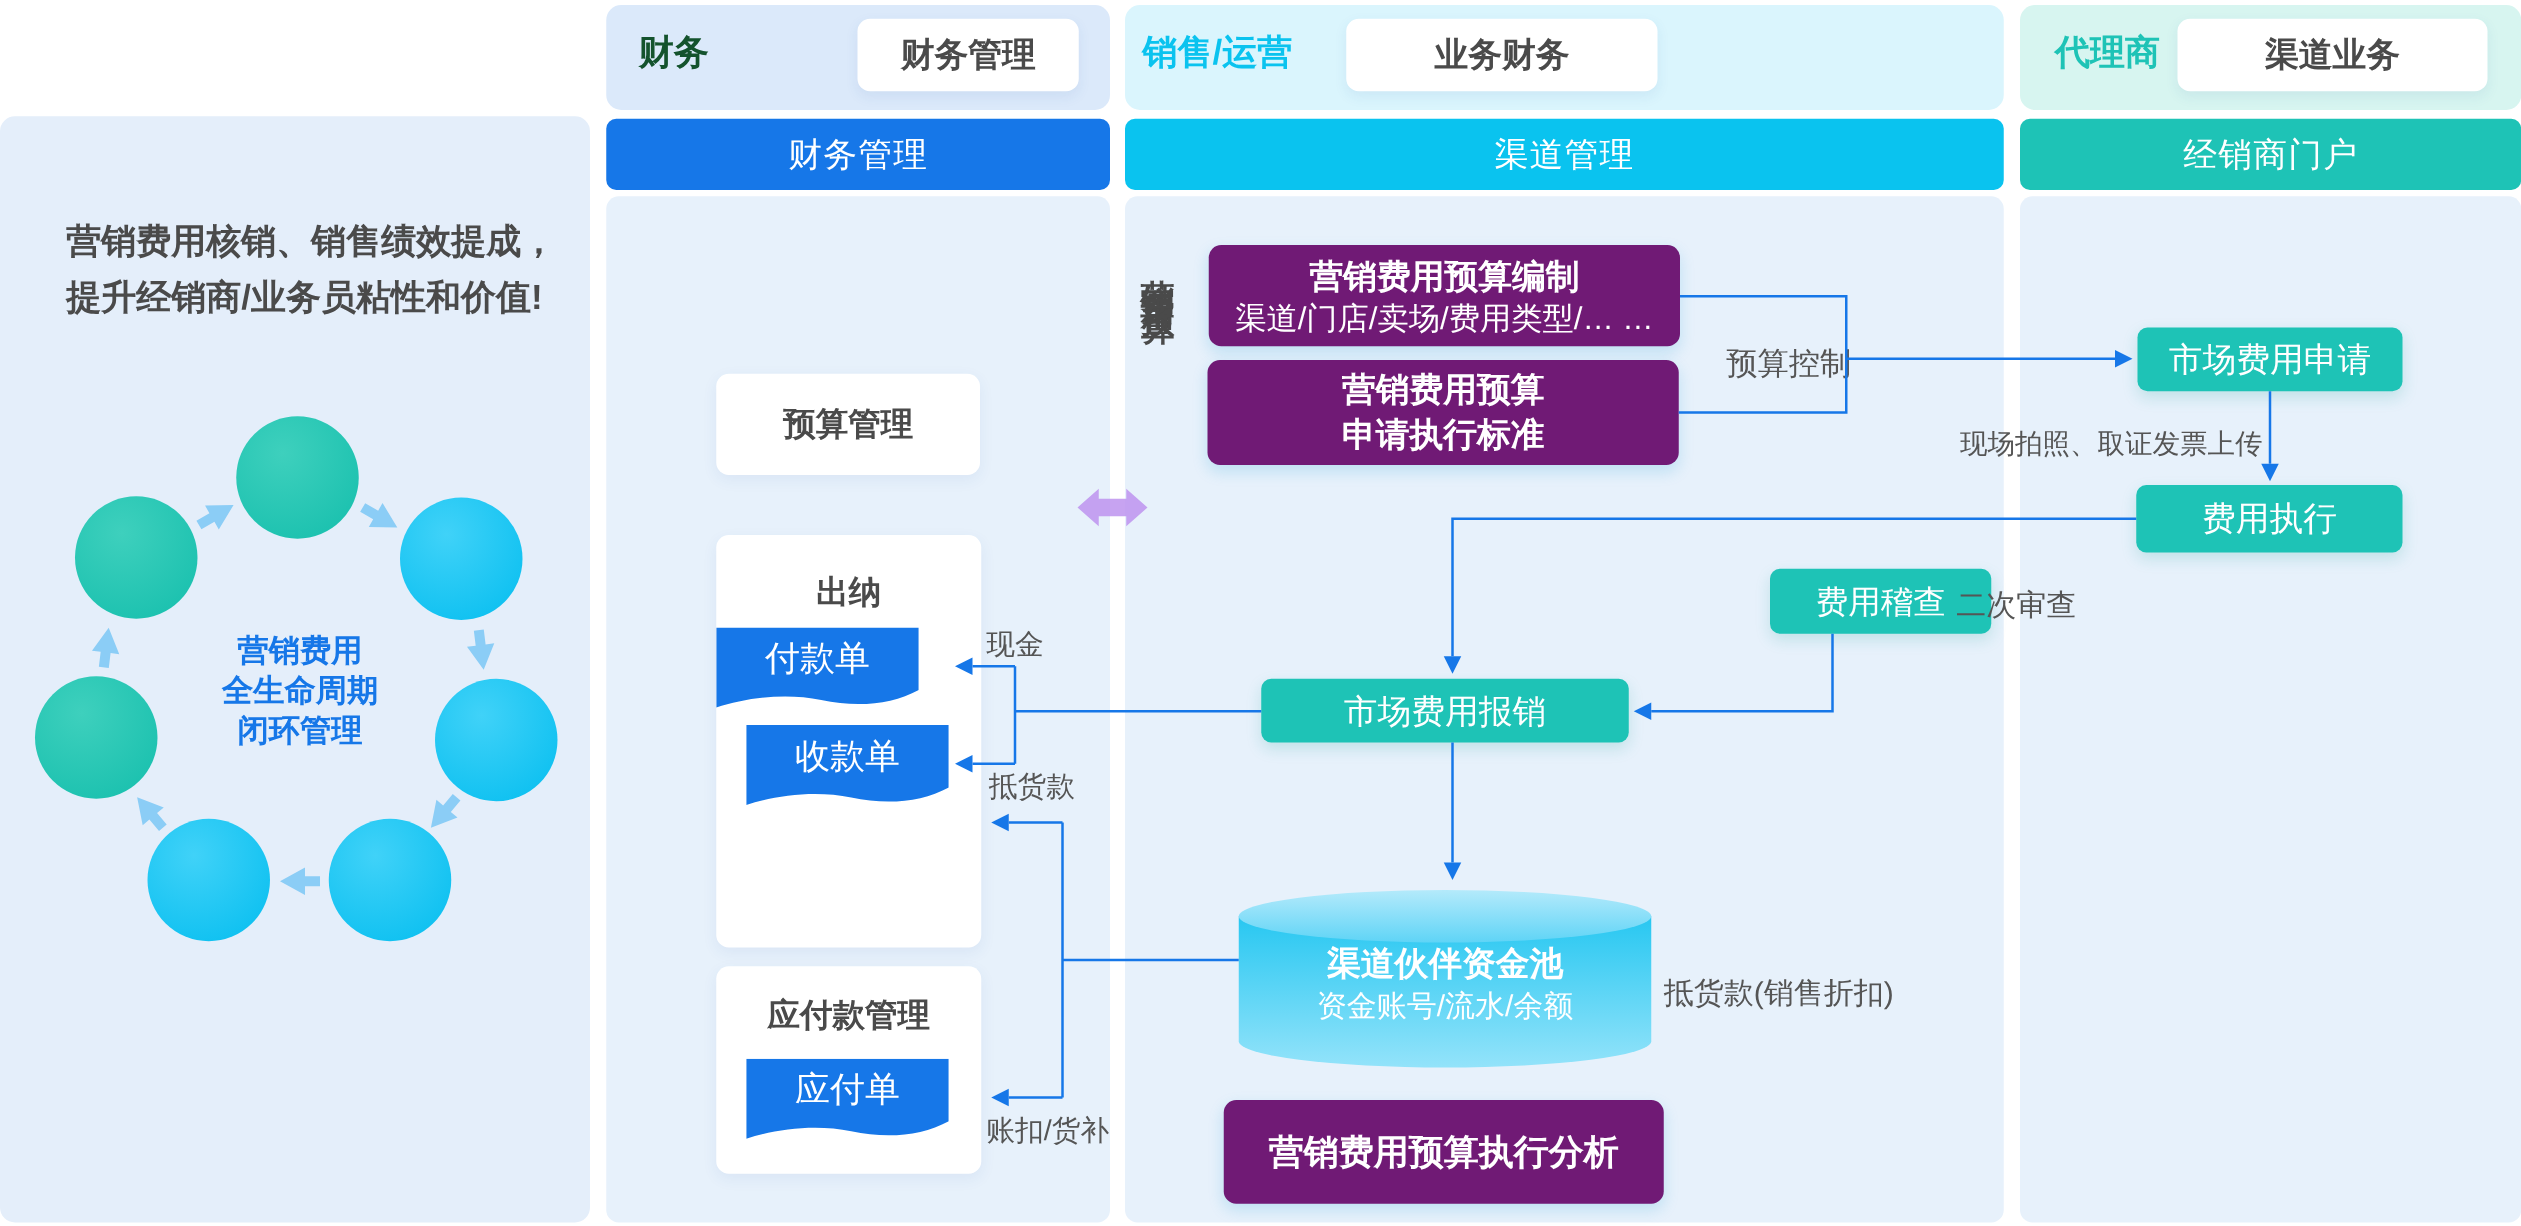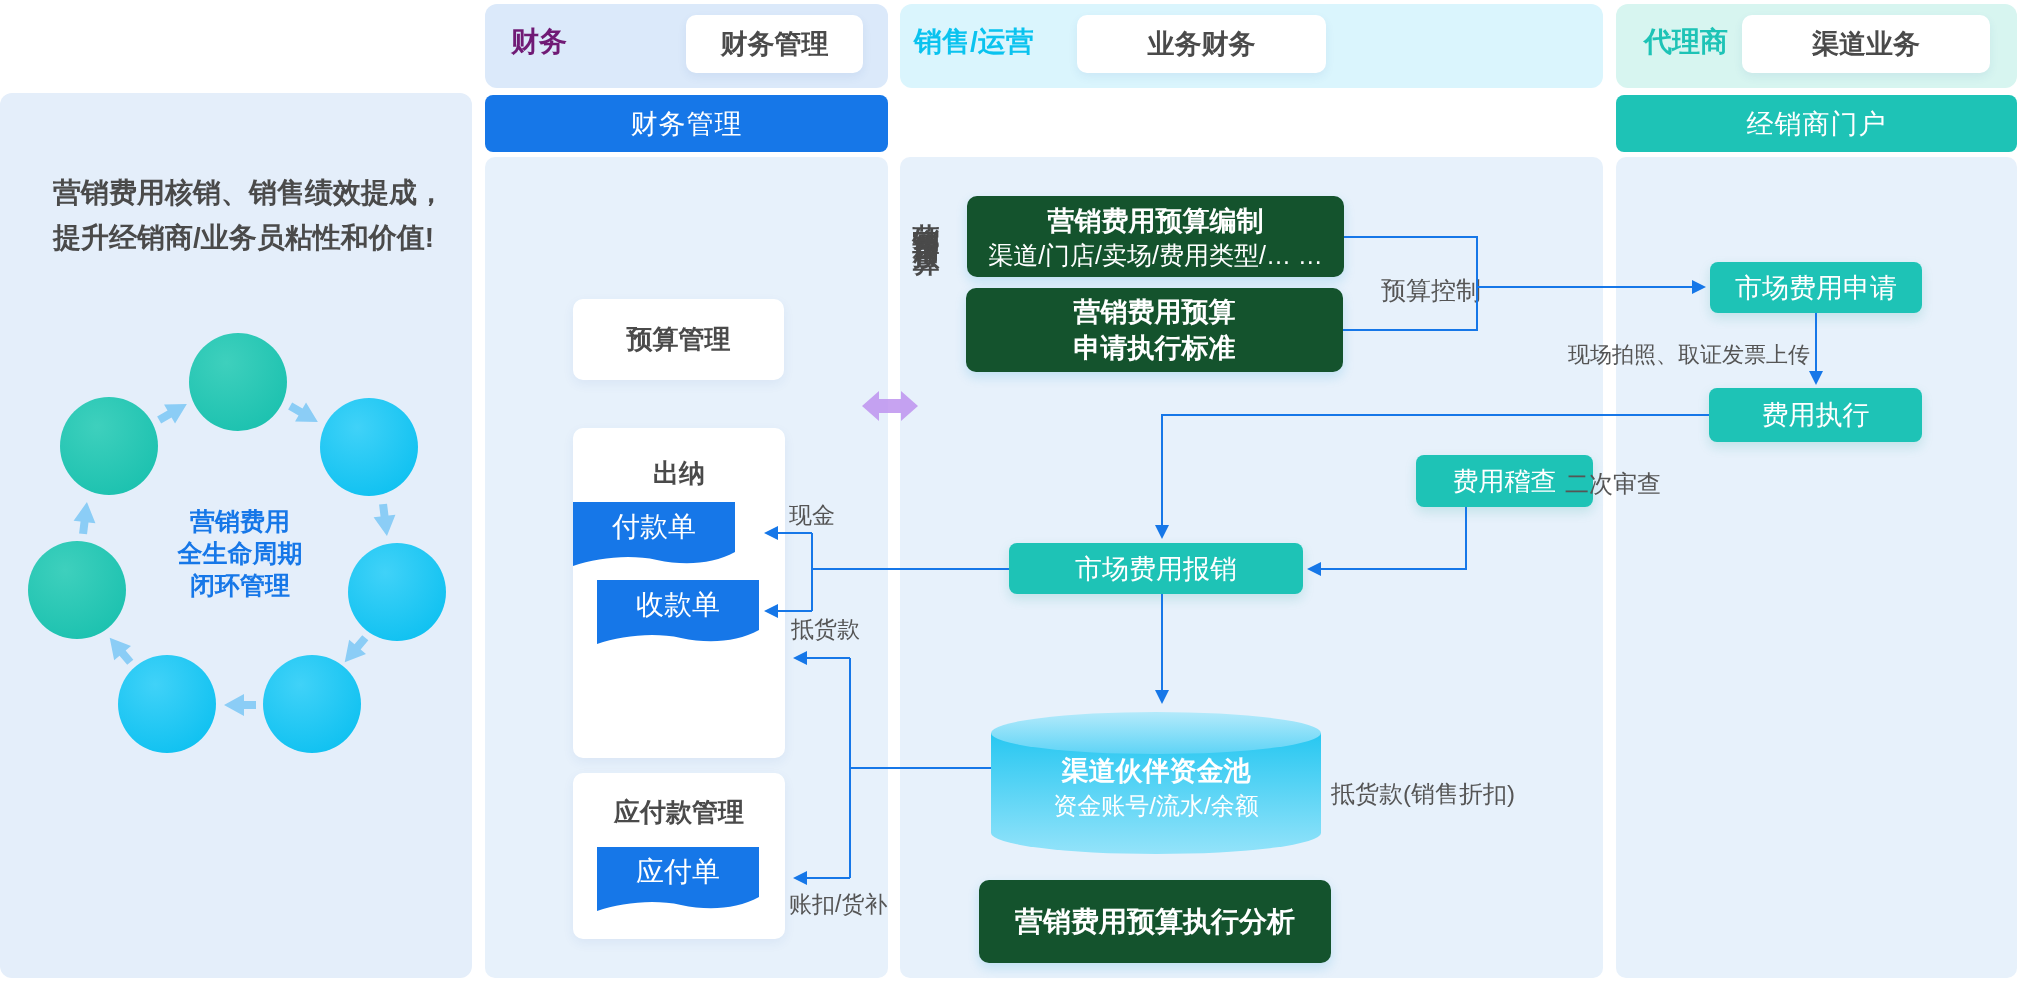--- a/index.html
+++ b/index.html
@@ -18,40 +18,40 @@
   .strip1{left:485px;width:403px;background:#dbe9fa;}
   .strip2{left:900px;width:703px;background:#daf5fd;}
   .strip3{left:1616px;width:401px;background:#d7f5f0;}
   .bar1{left:485px;width:403px;background:#1677e8;}
   .bar2{left:900px;width:703px;background:#0ac3ef;}
   .bar3{left:1616px;width:401px;background:#1ec3b6;}
   .body1{left:485px;width:403px;background:#e7f1fb;}
   .body2{left:900px;width:703px;background:#e7f1fb;}
   .body3{left:1616px;width:401px;background:#e7f1fb;}
   .role-label{top:0;height:84px;display:flex;align-items:center;font-size:28px;font-weight:bold;}
-  .role1{left:511px;color:#701a75;}
+  .role1{left:511px;color:#14532d;}
   .role2{left:914px;color:#0ac3ef;}
   .role3{left:1644px;color:#1ec3b6;}
   .sys-box{top:15px;height:58px;background:#fff;border-radius:10px;display:flex;align-items:center;justify-content:center;
            font-size:27px;font-weight:bold;color:#4a4a4a;box-shadow:0 4px 10px rgba(40,90,170,.08);}
   
   .tagline{left:53px;top:170px;width:400px;font-size:28px;line-height:45px;color:#4a4a4a;font-weight:600;}
   .circle{width:98px;height:98px;border-radius:50%;}
   .c-teal{background:radial-gradient(circle at 38% 30%,#3ed0bd,#14beac);}
   .c-cyan{background:radial-gradient(circle at 38% 30%,#40d2f8,#04bdef);}
   .cycle-center{left:160px;top:505px;width:160px;text-align:center;color:#1677e8;
                 font-size:25px;font-weight:bold;line-height:32px;}
   
   .white-card{background:#fff;border-radius:10px;box-shadow:0 4px 12px rgba(40,90,170,.07);}
   .card-title{width:100%;text-align:center;font-size:26px;font-weight:bold;color:#4a4a4a;}
   .slip{width:162px;height:70px;}
   .slip svg{display:block;}
   .slip-label{position:absolute;left:0;top:6px;width:100%;text-align:center;color:#fff;font-size:28px;}
   
-  .cyan-box{background:#14532d;border-radius:10px;color:#fff;display:flex;flex-direction:column;
+  .cyan-box{background:#701a75;border-radius:10px;color:#fff;display:flex;flex-direction:column;
             align-items:center;justify-content:center;box-shadow:0 5px 12px rgba(10,150,210,.18);}
   .teal-box{background:#1ec3b6;border-radius:8px;color:#fff;display:flex;align-items:center;justify-content:center;
             font-size:26px;font-weight:500;box-shadow:0 5px 12px rgba(20,160,150,.18);}
   .cyan-line1{font-size:27px;font-weight:bold;line-height:36px;}
   .cyan-line2{font-size:25px;line-height:32px;}
   .v-label{writing-mode:vertical-rl;font-size:27px;font-weight:bold;color:#4a4a4a;letter-spacing:5px;}
   .small-label{font-size:23px;color:#555;white-space:nowrap;}
   
   .cyl{left:991px;top:712px;width:330px;height:142px;}
   .cyl-body{position:absolute;left:0;top:21px;right:0;bottom:0;
@@ -81,20 +81,21 @@
 
   <div class="abs role-label role1">财务</div>
   <div class="abs role-label role2">销售/运营</div>
   <div class="abs role-label role3">代理商</div>
 
   <div class="abs sys-box" style="left:686px;width:177px;">财务管理</div>
   <div class="abs sys-box" style="left:1077px;width:249px;">业务财务</div>
   <div class="abs sys-box" style="left:1742px;width:248px;">渠道业务</div>
 
   <div class="abs col-bar bar1">财务管理</div>
+  <div class="abs col-bar bar2">渠道管理</div>
   <div class="abs col-bar bar3">经销商门户</div>
 
   <div class="abs col-body body1"></div>
   <div class="abs col-body body2"></div>
   <div class="abs col-body body3"></div>
 
   <div class="abs tagline">
     <div>营销费用核销、销售绩效提成，</div>
     <div>提升经销商/业务员粘性和价值!</div>
   </div>

